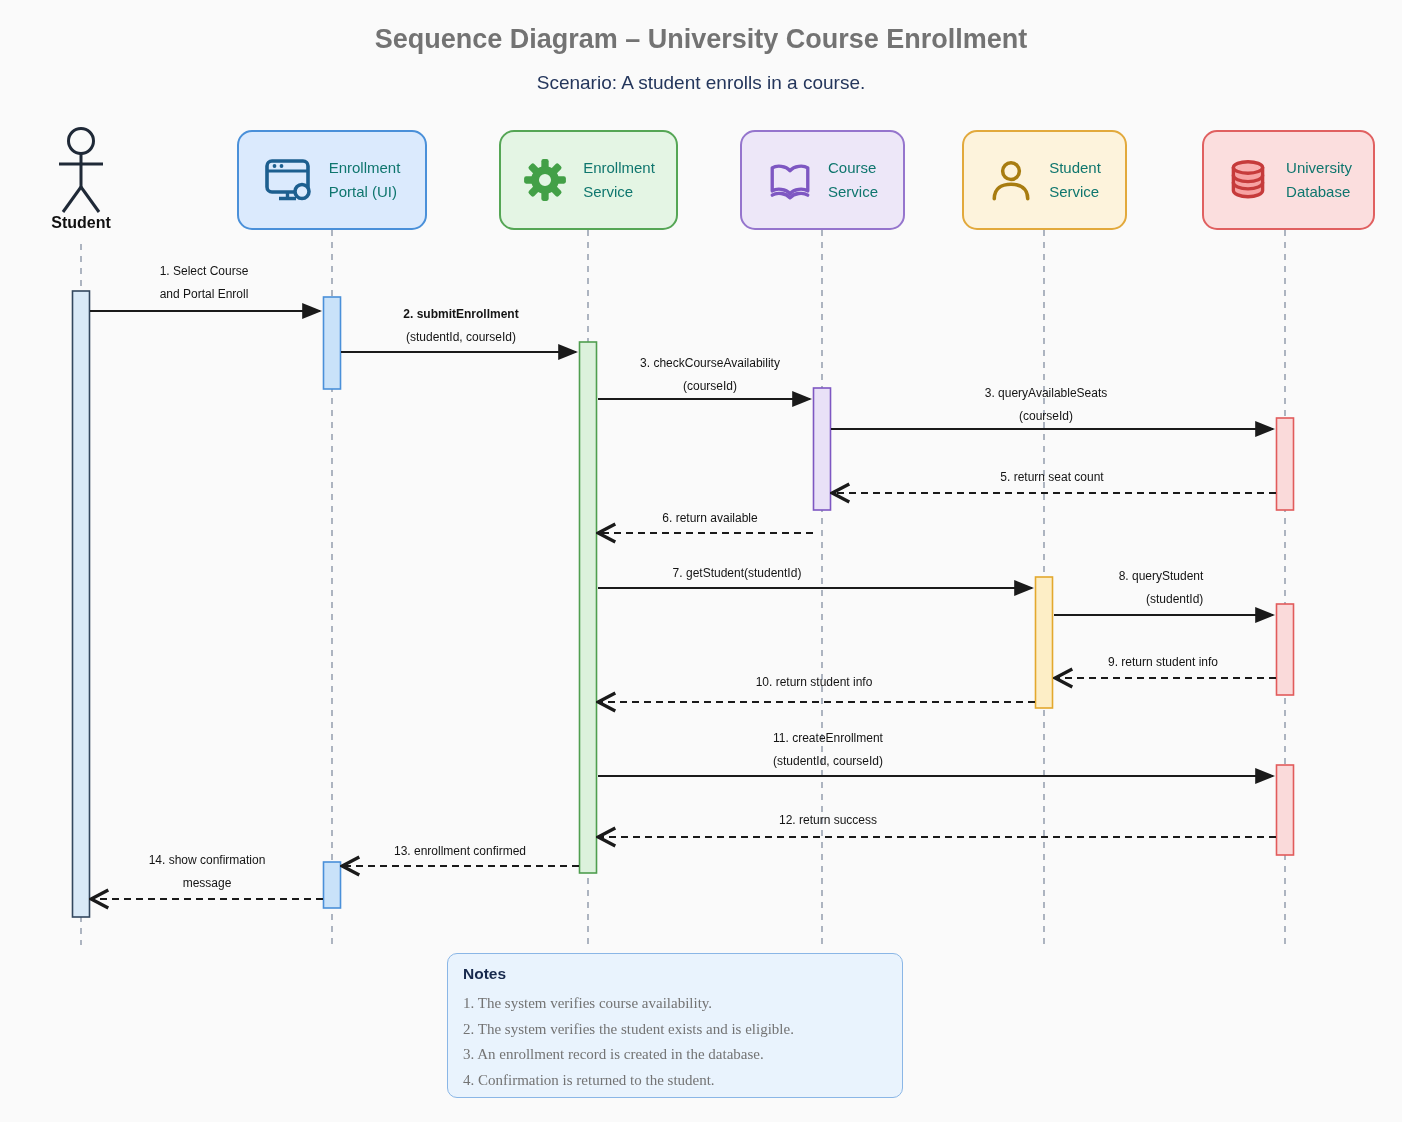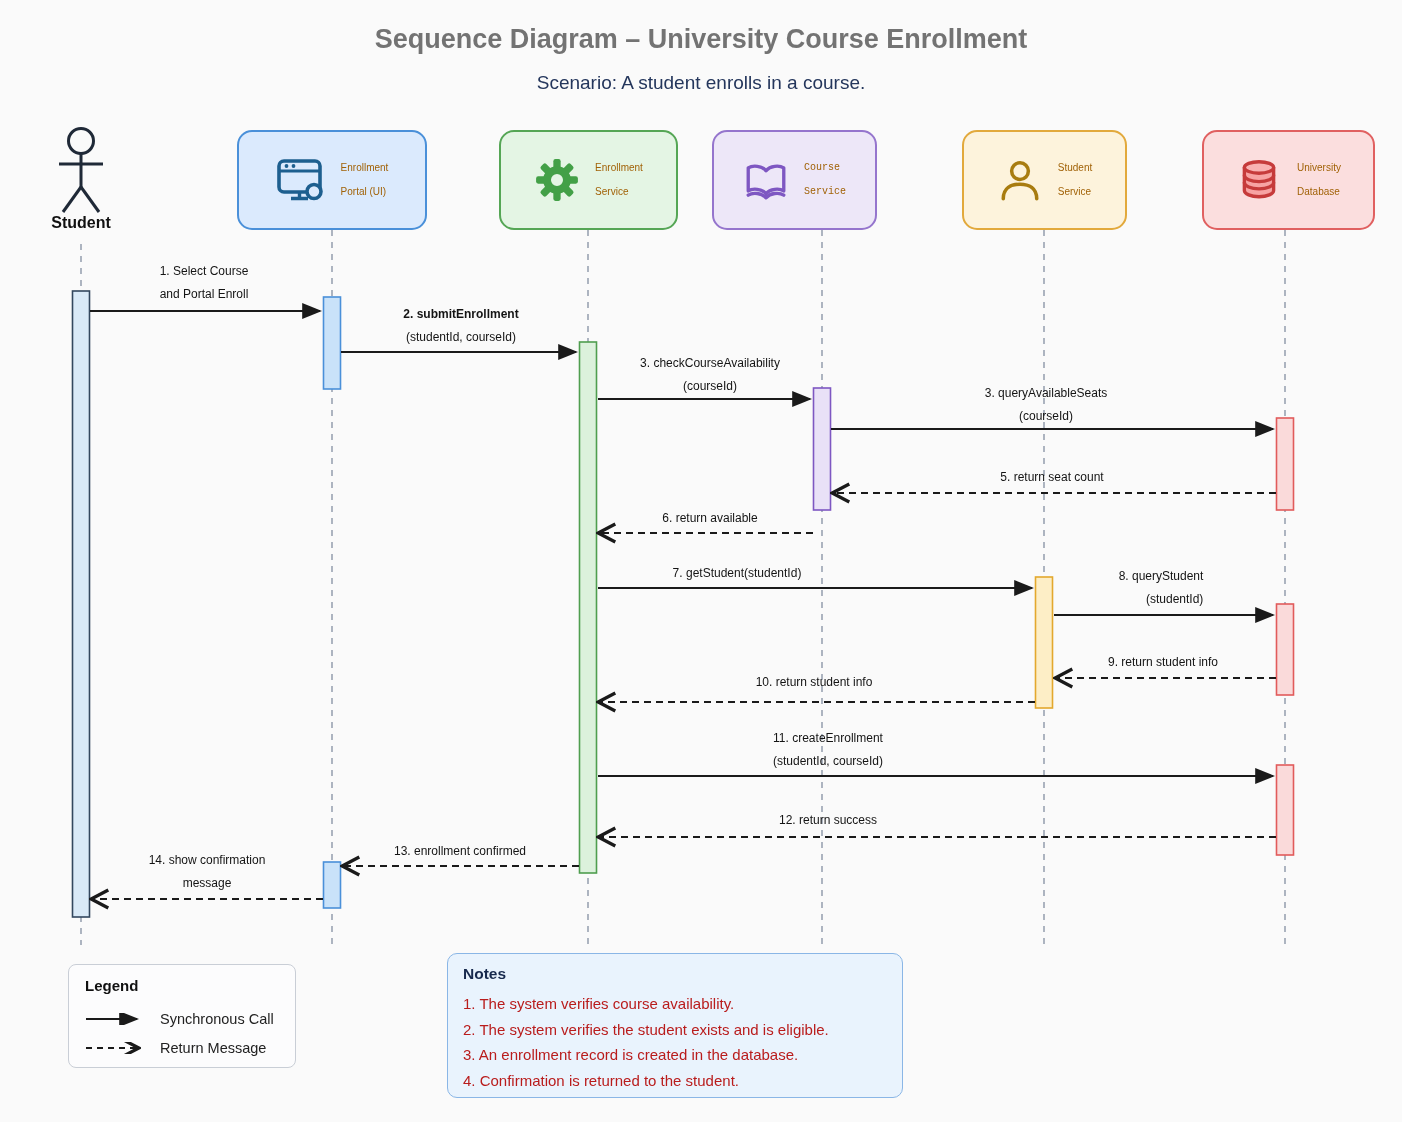--- a/index.html
+++ b/index.html
@@ -17,21 +17,21 @@
     position:absolute; left:0; top:72px; width:100%;
     text-align:center; font-size:19px; color:#24365c;
   }
   svg.layer { position:absolute; left:0; top:0; }
   
   .participant {
     position:absolute; top:130px; height:100px; box-sizing:border-box;
     border:2px solid; border-radius:15px;
     display:flex; align-items:center; justify-content:center; gap:15px;
   }
-  .p-label { font-size:10px; line-height:24px; color:#a16207; }
+  .p-label { font-size:15px; line-height:24px; color:#0f766e; }
   .actor-label {
     position:absolute; left:31px; top:214px; width:100px; text-align:center;
     font-size:16px; font-weight:bold; color:#111;
   }
   
   .msg {
     position:absolute; transform:translateX(-50%); text-align:center;
     font-size:12px; line-height:23px; color:#141414; white-space:nowrap;
   }
   .msg .bold { font-weight:bold; }
@@ -44,21 +44,21 @@
   .legend-title { font-size:15px; font-weight:bold; color:#111; margin-bottom:10px; }
   .legend-row { display:flex; align-items:center; gap:13px; height:29px; }
   .legend-row .lab { font-size:14.5px; color:#222; }
   
   .notes {
     position:absolute; left:447px; top:953px; width:456px; height:145px;
     box-sizing:border-box; background:#e9f3fd; border:1.5px solid #8ab6e6;
     border-radius:10px; padding:11px 0 0 15px;
   }
   .notes-title { font-size:15.5px; font-weight:bold; color:#17294d; margin-bottom:8px; }
-  .notes-item { font-size:15px; line-height:25.5px; color:#b91c1c; }
+  .notes-item { font-size:15px; line-height:25.5px; color:#737373;font-family:Liberation Serif, serif; }
 </style>
 </head>
 <body>
 
 <div class="canvas">
 
   <div class="title">Sequence Diagram – University Course Enrollment</div>
   <div class="subtitle">Scenario: A student enrolls in a course.</div>
 
   <svg class="layer" width="1402" height="1122">
@@ -148,21 +148,21 @@
         <rect x="18.5" y="2" width="7" height="10" rx="2" transform="rotate(315 22 22)"></rect>
       </g>
       <circle cx="22" cy="22" r="9.5" fill="none" stroke="#43a047" stroke-width="7.5"></circle>
     </svg>
     <div class="p-label">
       <div>Enrollment</div>
       <div>Service</div>
     </div>
   </div>
 
-  <div class="participant" style="left:712px; width:165px; background:#ede7f8; border-color:#9575cd;font-family:Liberation Mono, monospace;">
+  <div class="participant" style="left:740px; width:165px; background:#ede7f8; border-color:#9575cd;">
     <svg width="46" height="42" viewBox="0 0 44 40">
       <g fill="none" stroke="#7e57c2" stroke-width="3.2" stroke-linecap="round" stroke-linejoin="round">
         <path d="M22,11 C18,6.5 9.5,5.5 5,8.5 L5,30.5 C9.5,27.5 18,28.5 22,33"></path>
         <path d="M22,11 C26,6.5 34.5,5.5 39,8.5 L39,30.5 C34.5,27.5 26,28.5 22,33"></path>
         <path d="M5,34.5 C9.5,31.5 18,32.5 22,37 C26,32.5 34.5,31.5 39,34.5"></path>
       </g>
     </svg>
     <div class="p-label">
       <div>Course</div>
       <div>Service</div>
@@ -240,35 +240,20 @@
     <div>12. return success</div>
   </div>
   <div class="msg" style="left:460px; top:840px;">
     <div>13. enrollment confirmed</div>
   </div>
   <div class="msg" style="left:207px; top:849px;">
     <div>14. show confirmation</div>
     <div>message</div>
   </div>
 
-  <div class="legend">
-    <div class="legend-title">Legend</div>
-    <div class="legend-row">
-      <svg width="62" height="12" viewBox="0 0 62 12">
-        <line x1="1" y1="6" x2="52" y2="6" stroke="#1a1a1a" stroke-width="1.8" marker-end="url(#arrow-solid)"></line>
-      </svg>
-      <span class="lab">Synchronous Call</span>
-    </div>
-    <div class="legend-row">
-      <svg width="62" height="12" viewBox="0 0 62 12">
-        <line x1="1" y1="6" x2="52" y2="6" stroke="#1a1a1a" stroke-width="1.8" stroke-dasharray="6 5" marker-end="url(#arrow-open)"></line>
-      </svg>
-      <span class="lab">Return Message</span>
-    </div>
-  </div>
 
   <div class="notes">
     <div class="notes-title">Notes</div>
     <div class="notes-item">1. The system verifies course availability.</div>
     <div class="notes-item">2. The system verifies the student exists and is eligible.</div>
     <div class="notes-item">3. An enrollment record is created in the database.</div>
     <div class="notes-item">4. Confirmation is returned to the student.</div>
   </div>
 
 </div>

